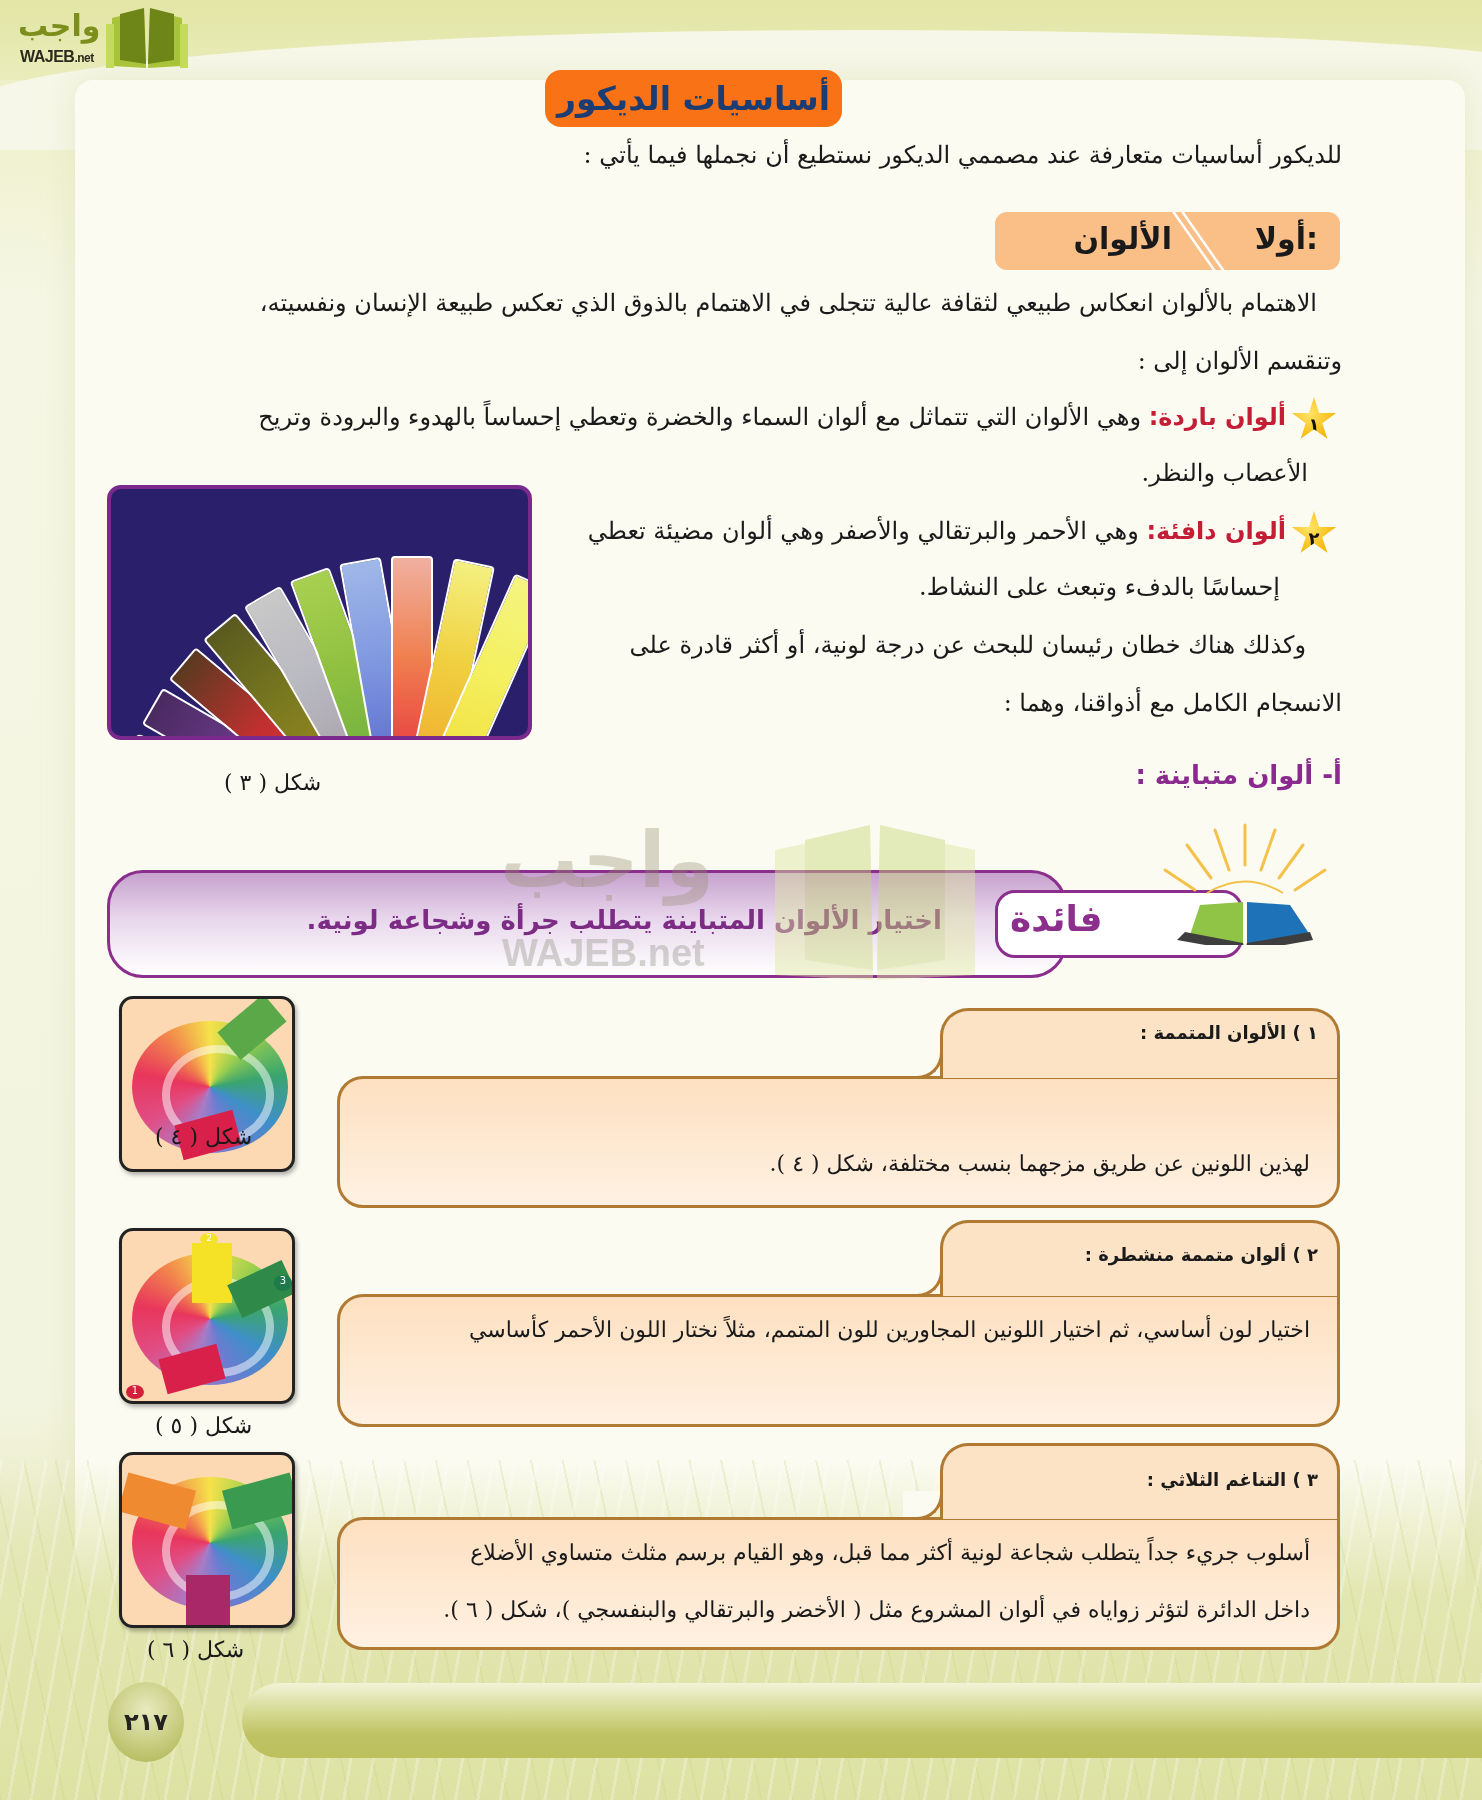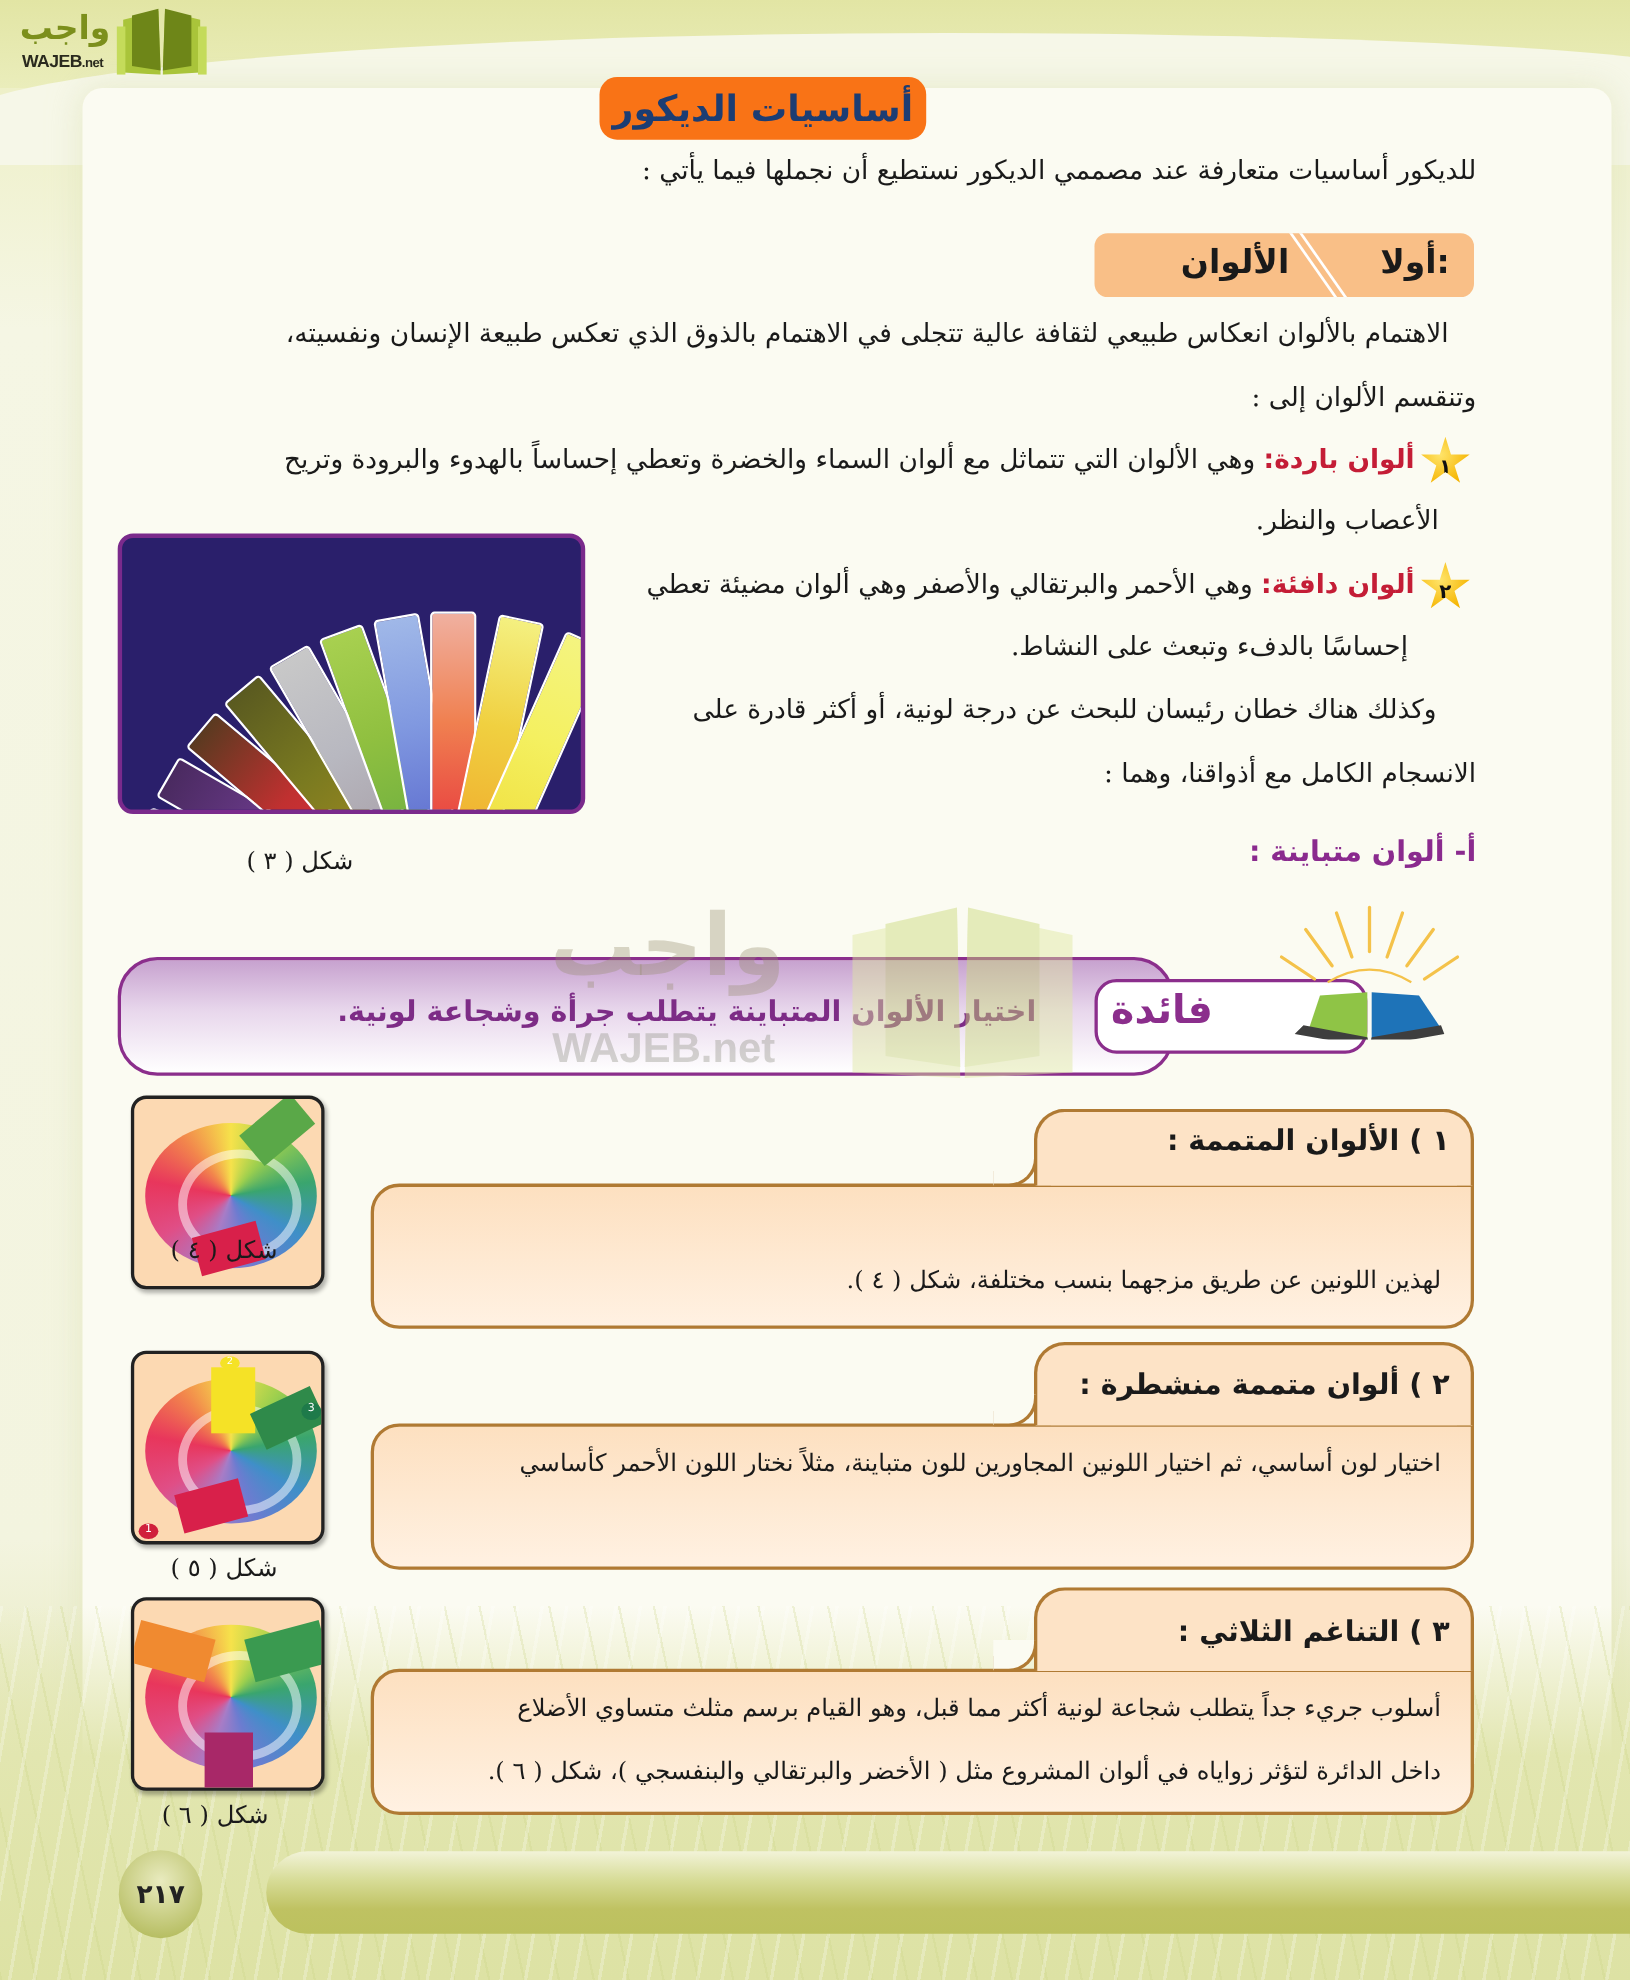--- a/index.html
+++ b/index.html
@@ -122,21 +122,21 @@
   .tab-body {
     position: absolute; left: 0; top: 68px; right: 0; bottom: 0;
     background: linear-gradient(180deg, #fde0c0, #fff1e2);
     border: 3px solid #b07a33; border-radius: 26px 0 26px 26px;
   }
   .tab-join {
     position: absolute; right: 397px; top: 42px; width: 40px; height: 29px;
     border-bottom-right-radius: 26px; border-right: 3px solid #b07a33; border-bottom: 3px solid #b07a33;
     background: #fbfbf2;
   }
-  .tab-title { position: absolute; right: 22px; top: 14px; font-family: "DejaVu Sans", sans-serif; font-weight: bold; font-size: 26px; color: #1a1a1a; direction: rtl; white-space: nowrap; }
+  .tab-title { position: absolute; right: 22px; top: 14px; font-family: "DejaVu Sans", sans-serif; font-weight: bold; font-size: 18px; color: #1a1a1a; direction: rtl; white-space: nowrap; }
   .tab-line { position: absolute; right: 30px; font-size: 22px; direction: rtl; white-space: nowrap; }
 
   
   .wheel-card {
     left: 119px; width: 176px; height: 176px;
     background: #fcd9b2; border: 3px solid #222; border-radius: 14px; overflow: hidden;
     box-shadow: 2px 3px 4px rgba(0,0,0,0.3);
   }
   .wheel {
     position: absolute; left: 10px; top: 22px; width: 156px; height: 132px; border-radius: 50%;
@@ -263,21 +263,21 @@
   <div class="tab-join"></div>
   <div class="tab-title">١ ) الألوان المتممة :</div>
   <div class="tab-line" style="top:143px;">لهذين اللونين عن طريق مزجهما بنسب مختلفة، شكل ( ٤ ).</div>
 </div>
 
 <div class="tab-box" style="left:337px;top:1220px;width:1003px;height:207px;">
   <div class="tab-body" style="top:74px;"></div>
   <div class="tab-top" style="height:76px;"></div>
   <div class="tab-join" style="top:48px;"></div>
   <div class="tab-title" style="top:24px;">٢ ) ألوان متممة منشطرة :</div>
-  <div class="tab-line" style="top:97px;">اختيار لون أساسي، ثم اختيار اللونين المجاورين للون متباينة، مثلاً نختار اللون الأحمر كأساسي</div>
+  <div class="tab-line" style="top:97px;">اختيار لون أساسي، ثم اختيار اللونين المجاورين للون المتمم، مثلاً نختار اللون الأحمر كأساسي</div>
 </div>
 
 <div class="tab-box" style="left:337px;top:1443px;width:1003px;height:207px;">
   <div class="tab-body" style="top:74px;"></div>
   <div class="tab-top" style="height:76px;"></div>
   <div class="tab-join" style="top:48px;"></div>
   <div class="tab-title" style="top:26px;">٣ ) التناغم الثلاثي :</div>
   <div class="tab-line" style="top:97px;">أسلوب جريء جداً يتطلب شجاعة لونية أكثر مما قبل، وهو القيام برسم مثلث متساوي الأضلاع</div>
   <div class="tab-line" style="top:154px;">داخل الدائرة لتؤثر زواياه في ألوان المشروع مثل ( الأخضر والبرتقالي والبنفسجي )، شكل ( ٦ ).</div>
 </div>

